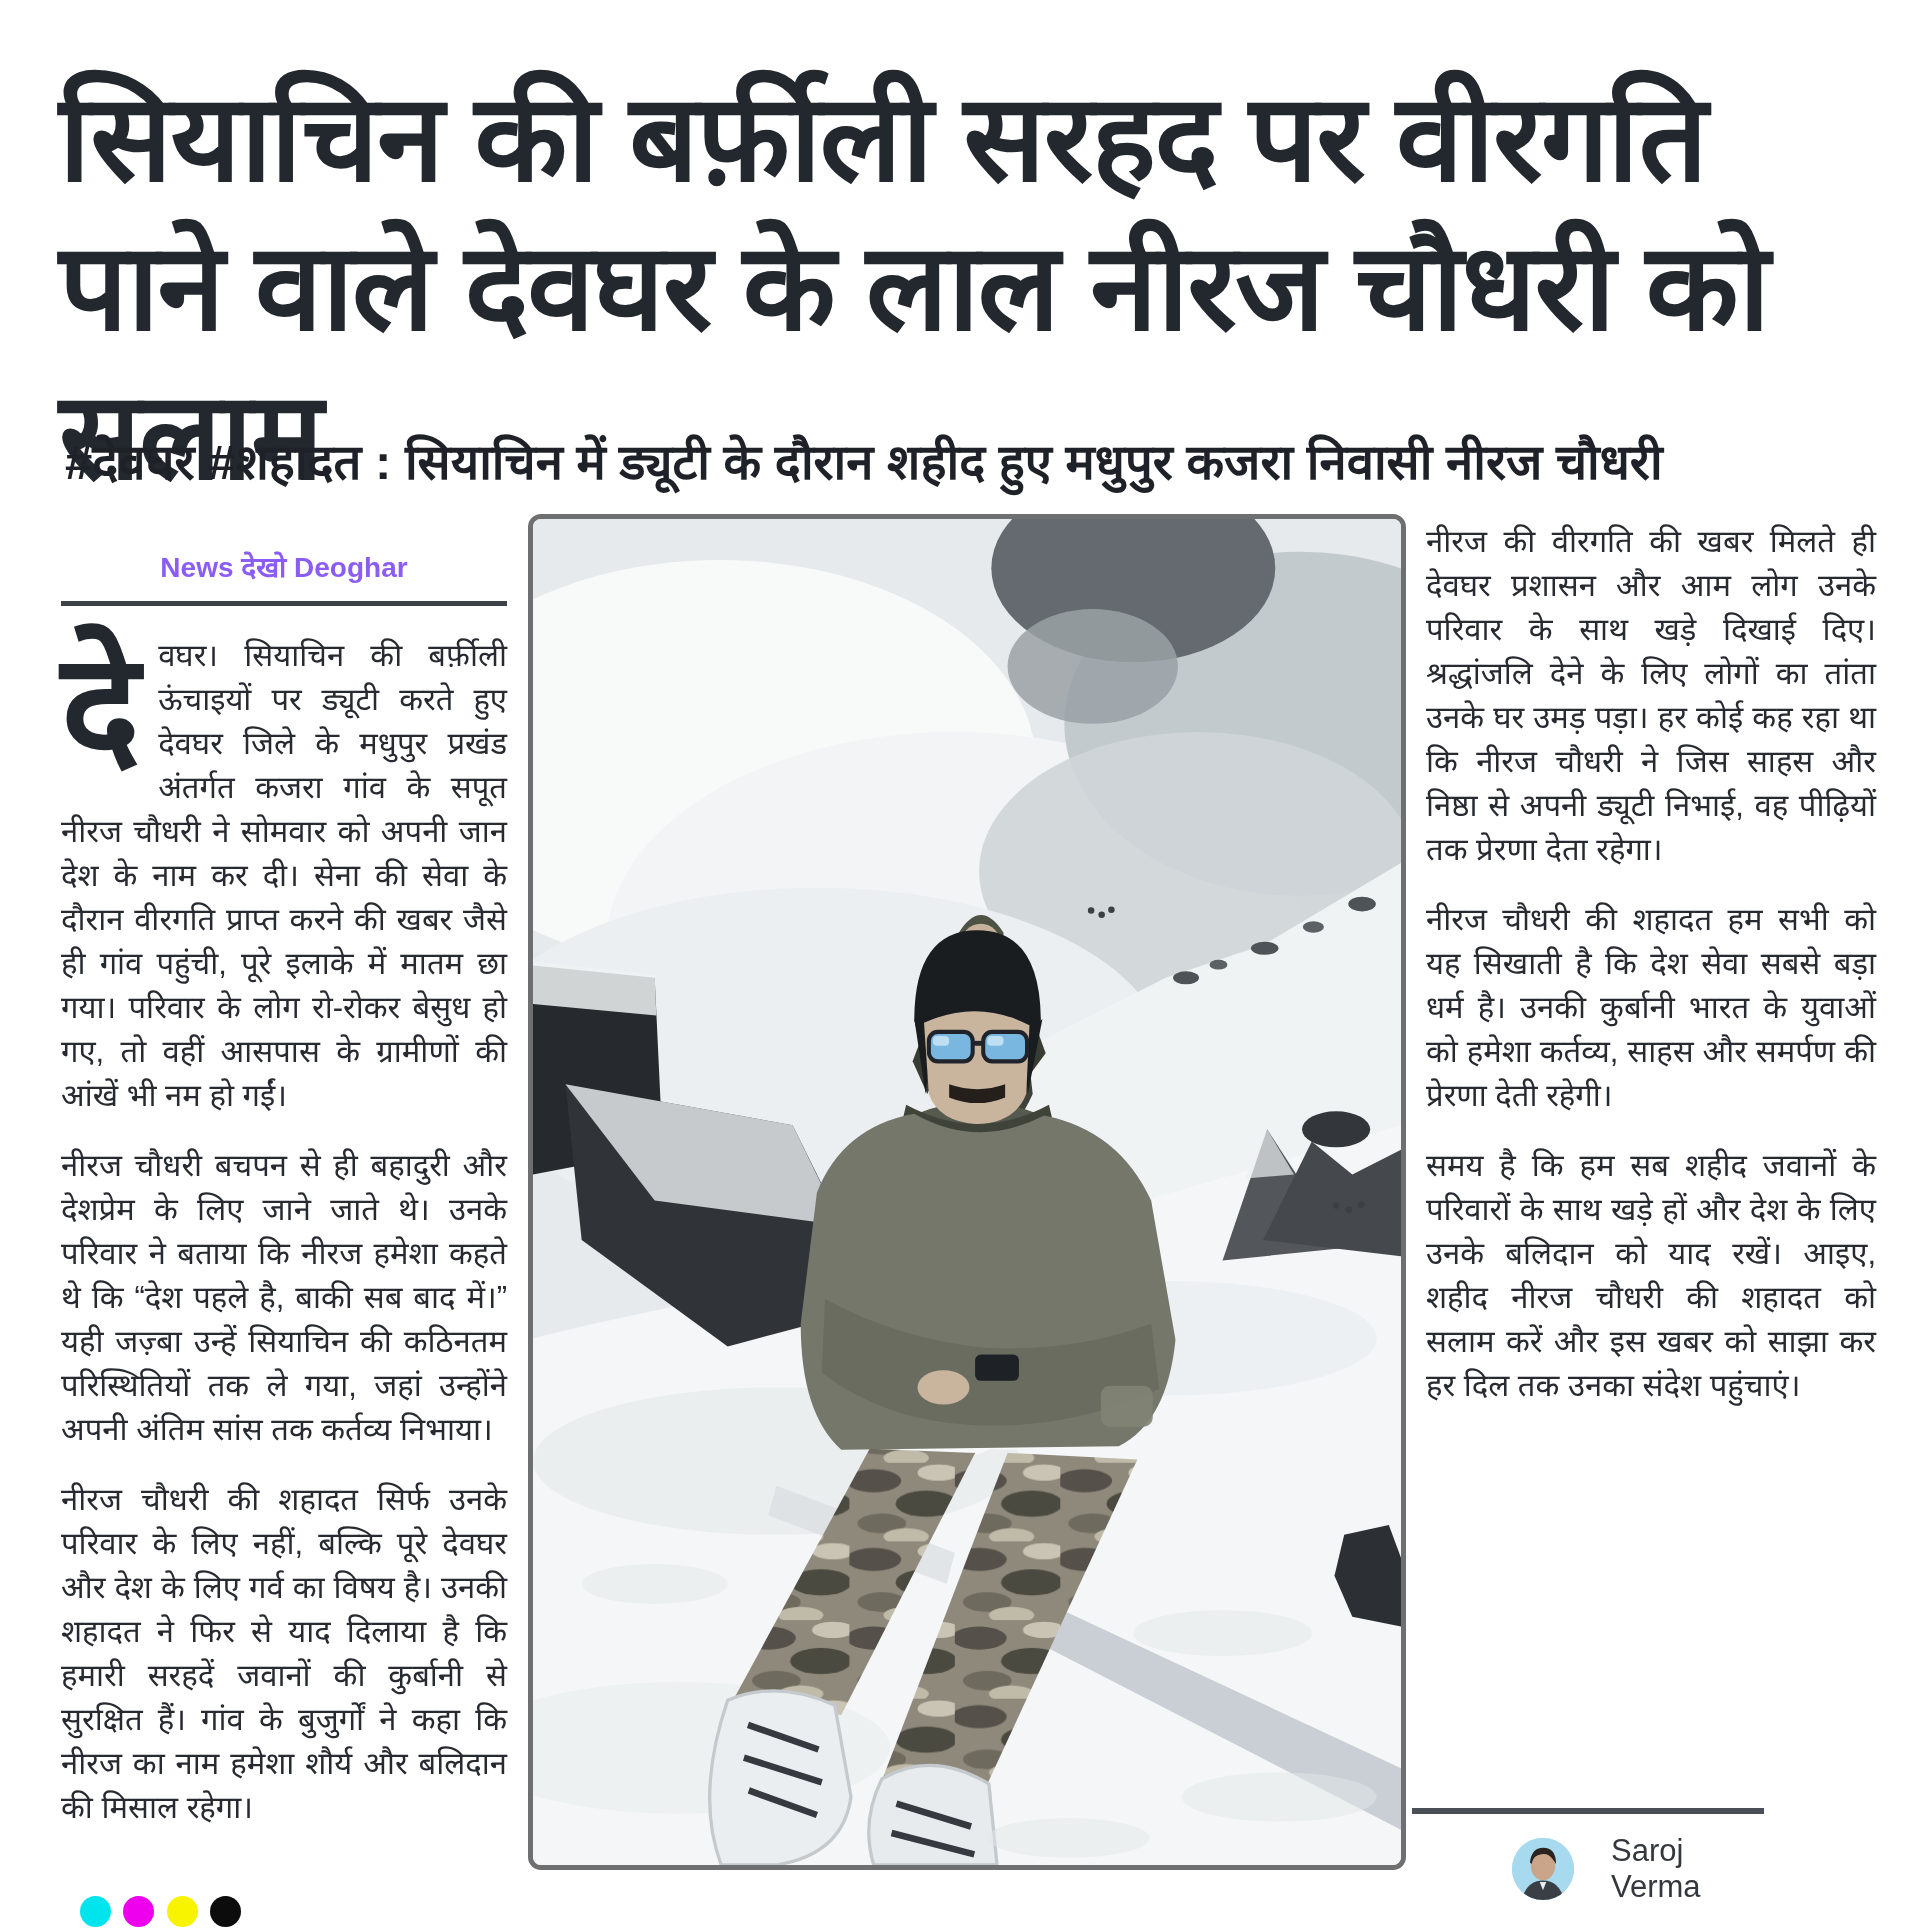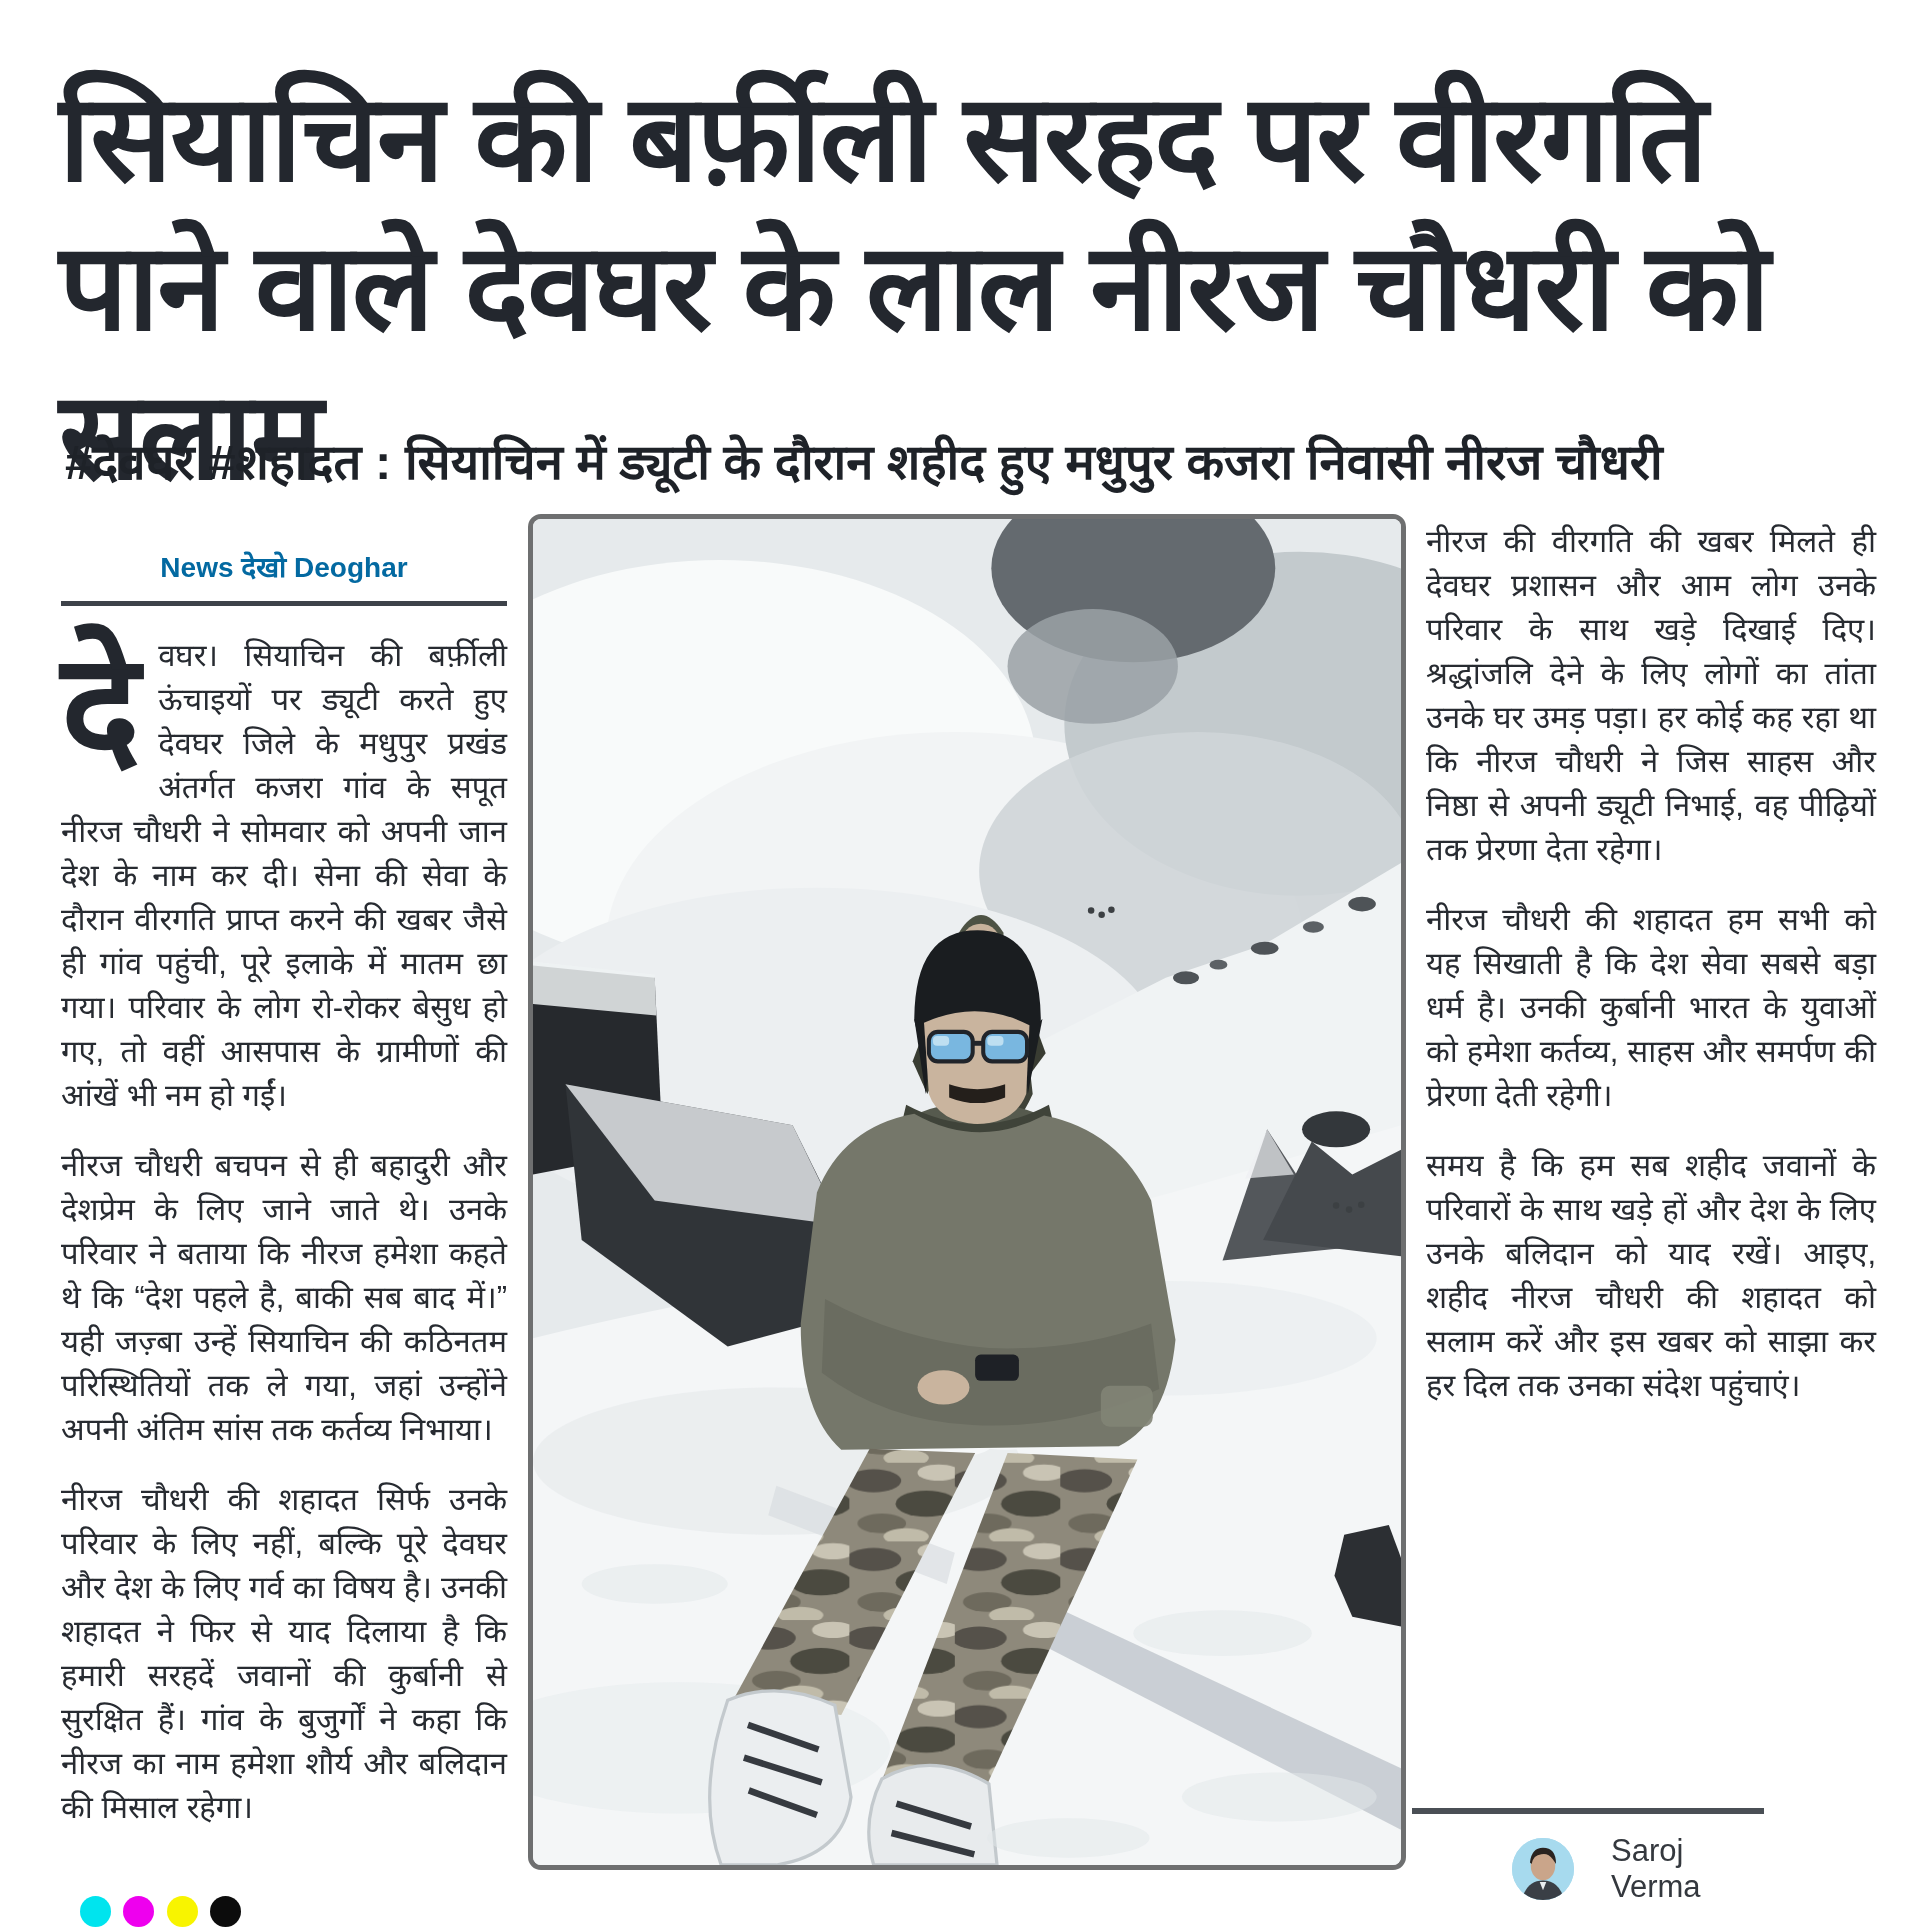--- a/index.html
+++ b/index.html
@@ -10,21 +10,21 @@
   .headline {
     position:absolute; left:59px; top:64px; width:1825px;
     font-size:121px; line-height:1.23; font-weight:800; color:#23272e;
     letter-spacing:-1.6px; margin:0;
   }
   .subheadline {
     position:absolute; left:61px; top:427px; width:1841px;
     font-size:49px; line-height:1.3; font-weight:700; color:#1e2228; margin:4px;
   }
   .left-col { position:absolute; left:61px; top:547px; width:446px; }
-  .byline { text-align:center; font-size:28px; font-weight:700; color:#0369a1; margin:0 0 16.4px 0; }
+  .byline { text-align:center; font-size:28px; font-weight:700; color:#8b5cf6; margin:0 0 16.4px 0; }
   .byline-rule { height:4.9px; background:#3d4249; margin:0 0 28px 0; }
   .body-text { font-size:31px; line-height:44px; text-align:justify; color:#272b31; margin:0 0 26px 0; }
   .dropcap {
     float:left; font-size:149px; line-height:0.82; font-weight:700; color:#23272e;
     padding:13px 18px 4.9px 0;
   }
   .photo {
     position:absolute; left:528px; top:514px; width:878px; height:1356px;
     box-sizing:border-box; border:5.7px solid #6e6f70; border-radius:13px;
     overflow:hidden; background:#eef1f3; margin:0;

